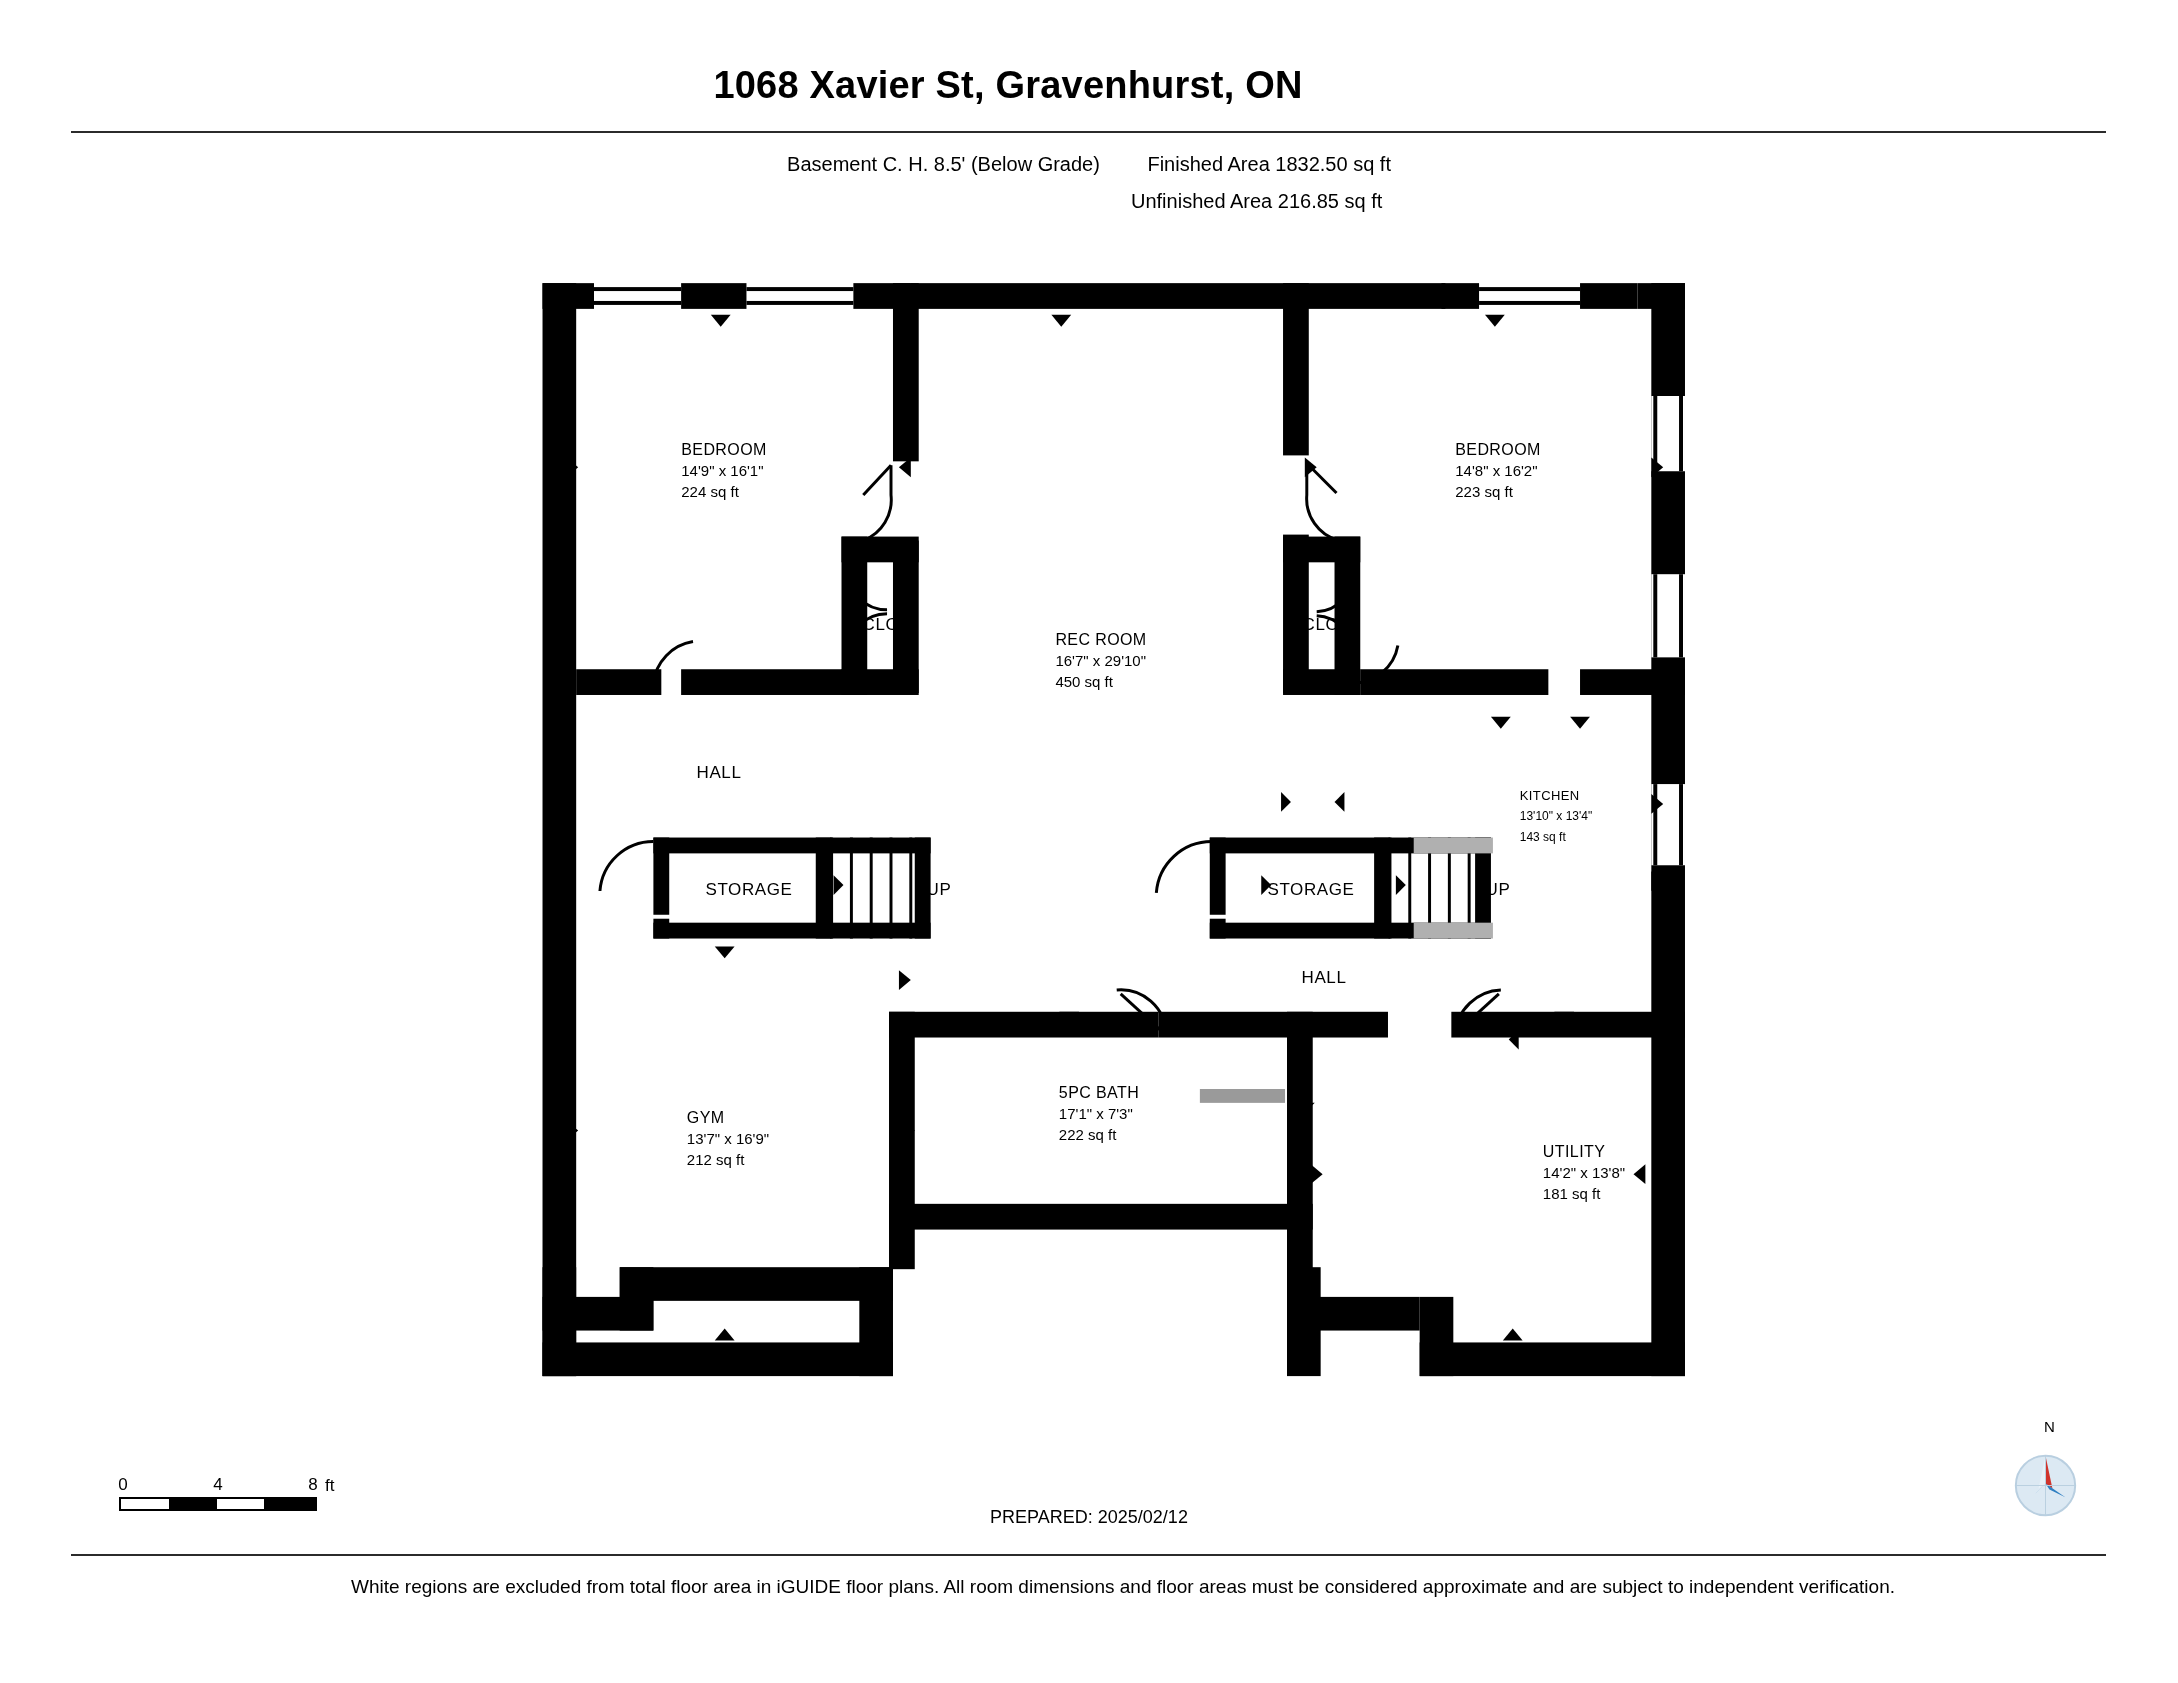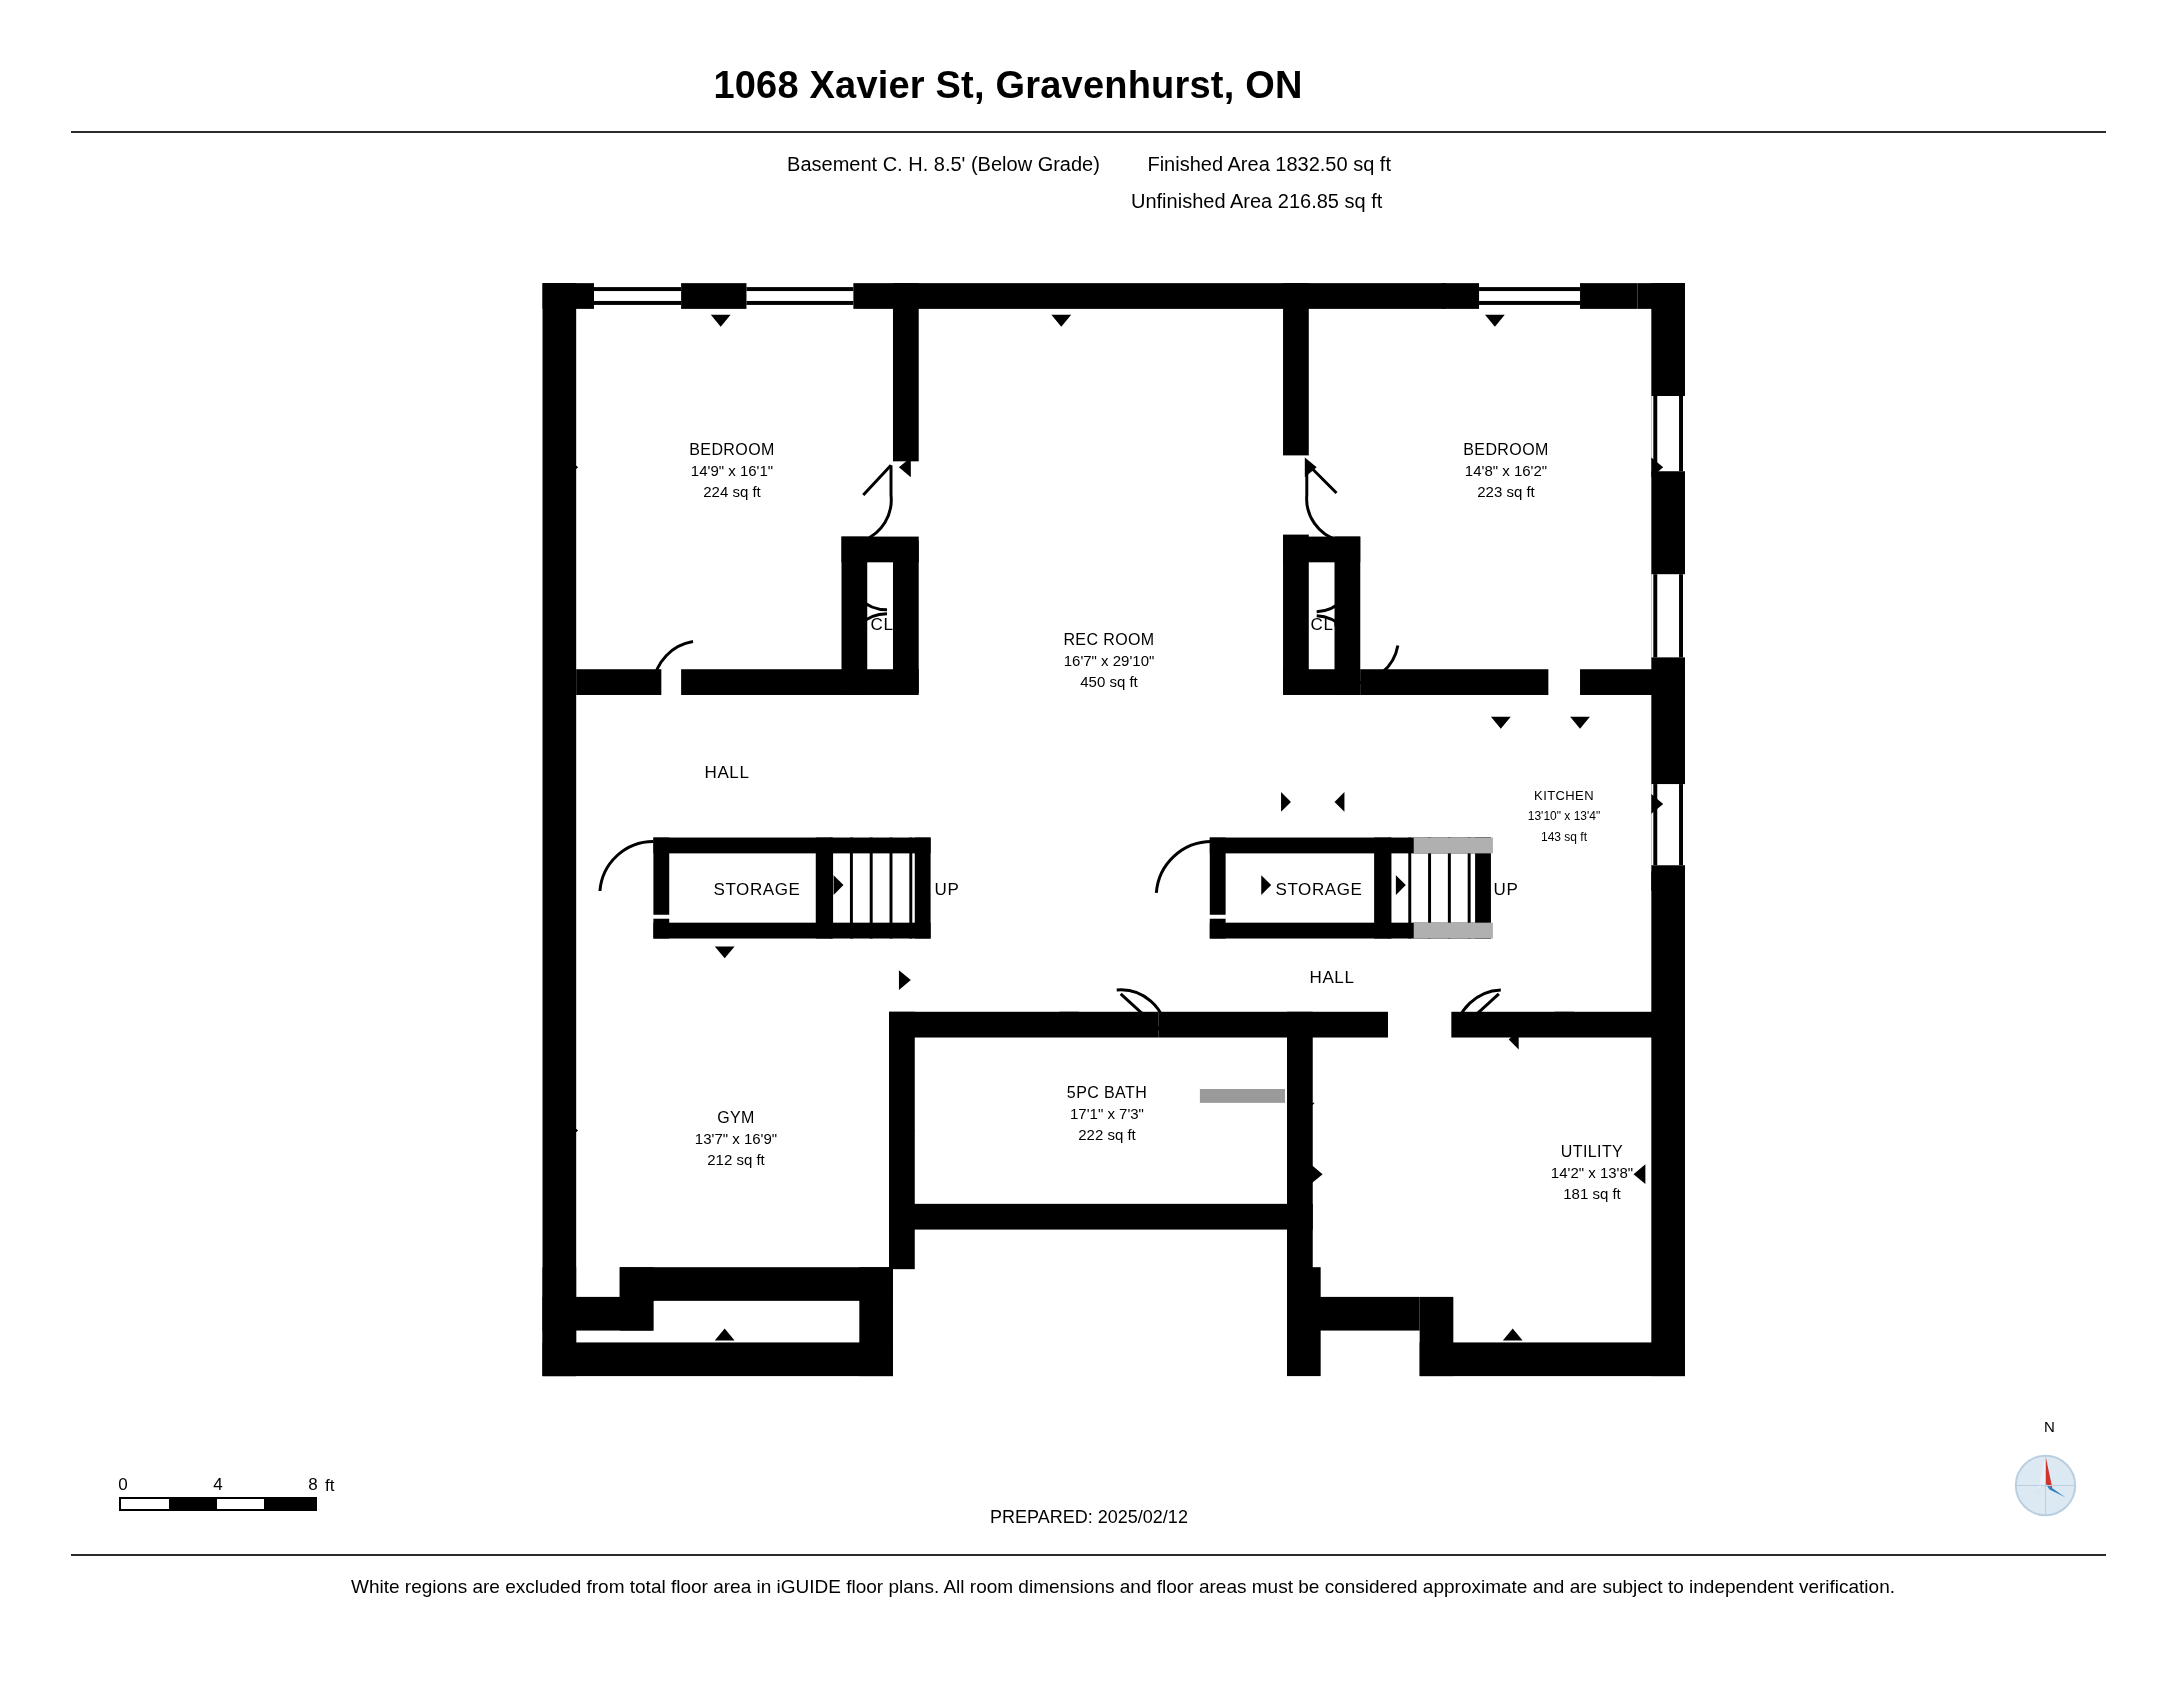--- a/index.html
+++ b/index.html
@@ -69,26 +69,24 @@
     position: absolute;
     left: 0;
     top: 0;
     width: 2178px;
     height: 1683px;
   }
 
   
   .rlabel {
     position: absolute;
-    text-align: center;
     font-size: 16px;
     line-height: 21px;
     white-space: nowrap;
     transform: translateX(-50%);
-    margin-left: 8px;
   }
   .rlabel .name {
     font-size: 16px;
     letter-spacing: 0.4px;
   }
   .rlabel .dim, .rlabel .area {
     font-size: 15px;
   }
   .rlabel.small .name { font-size: 13px; }
   .rlabel.small .dim, .rlabel.small .area { font-size: 12px; }

